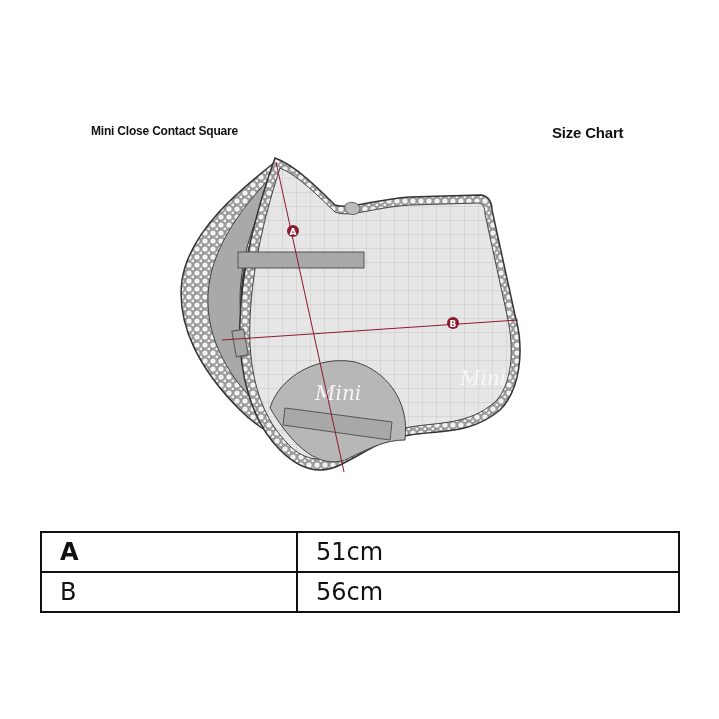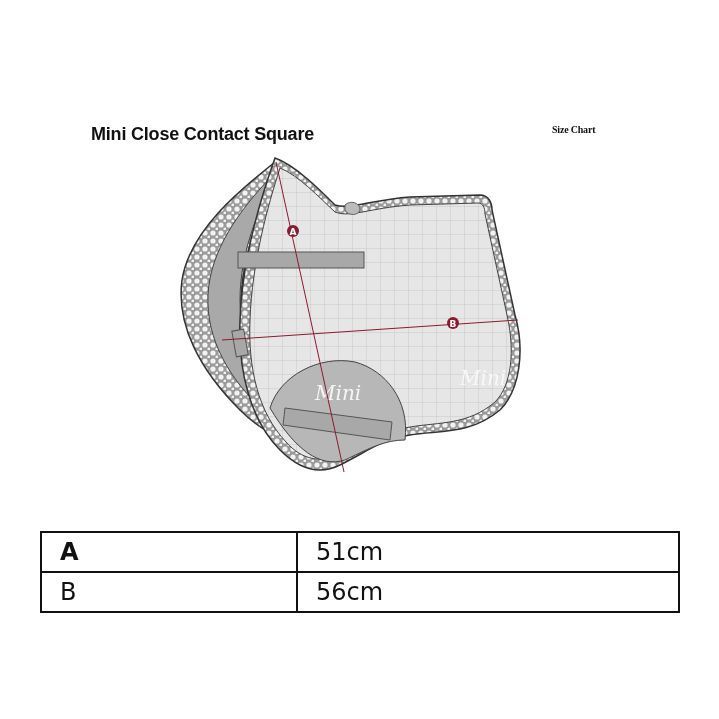--- a/index.html
+++ b/index.html
@@ -1,18 +1,18 @@
 <!DOCTYPE html>
 <html><head>
 <meta charset="utf-8">
 <style>
   html, body { margin:0; padding:0; background:#ffffff; }
   body { width:719px; height:719px; position:relative; overflow:hidden; font-family:"Liberation Sans", sans-serif; }
-  .title-left { position:absolute; left:91px; top:124px; font-size:18px; font-weight:bold; color:#111; letter-spacing:-0.2px; font-family:"Liberation Sans", sans-serif; }
-  .title-right { position:absolute; left:552px; top:124px; font-size:10px; font-weight:bold; color:#111; letter-spacing:-0.2px; font-family:Liberation Serif, serif; }
+  .title-left { position:absolute; left:91px; top:124px; font-size:12px; font-weight:bold; color:#111; letter-spacing:-0.2px; font-family:"Liberation Sans", sans-serif; }
+  .title-right { position:absolute; left:552px; top:124px; font-size:15px; font-weight:bold; color:#111; letter-spacing:-0.2px; font-family:Liberation Sans, sans-serif; }
   .diagram { position:absolute; left:170px; top:150px; width:360px; height:330px; }
   table.size-table { position:absolute; left:40px; top:531px; width:640px; border-collapse:collapse; font-family:"DejaVu Sans", sans-serif; }
   table.size-table td { border:2px solid #111; height:38px; padding:0 0 0 18px; font-size:24px; color:#111; }
   table.size-table td.label-cell { width:236px; }
   table.size-table td.bold { font-weight:bold; }
 </style>
 </head>
 <body>
 
 <div class="title-left">Mini Close Contact Square</div>

